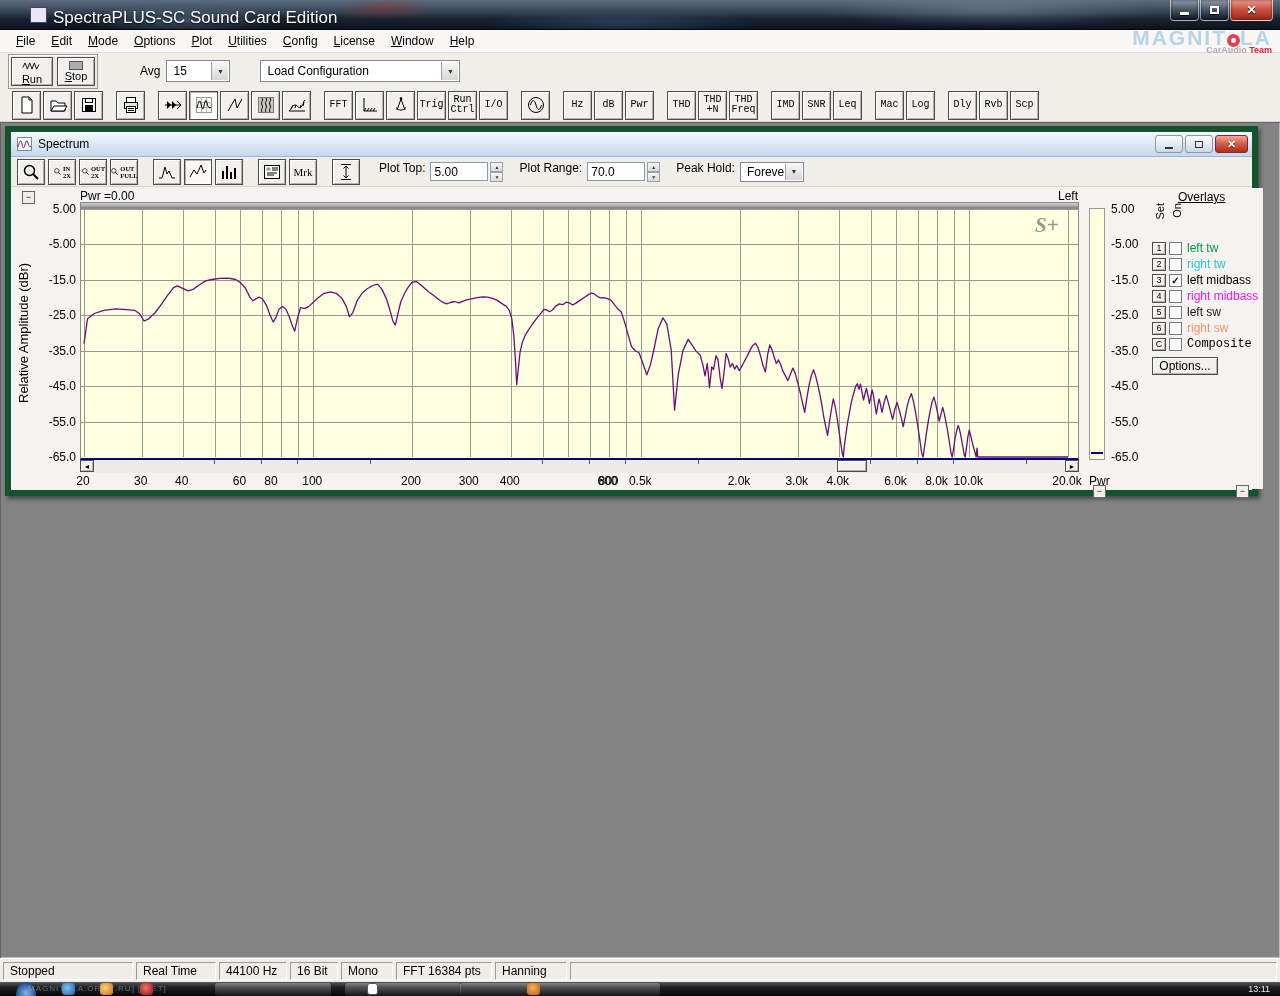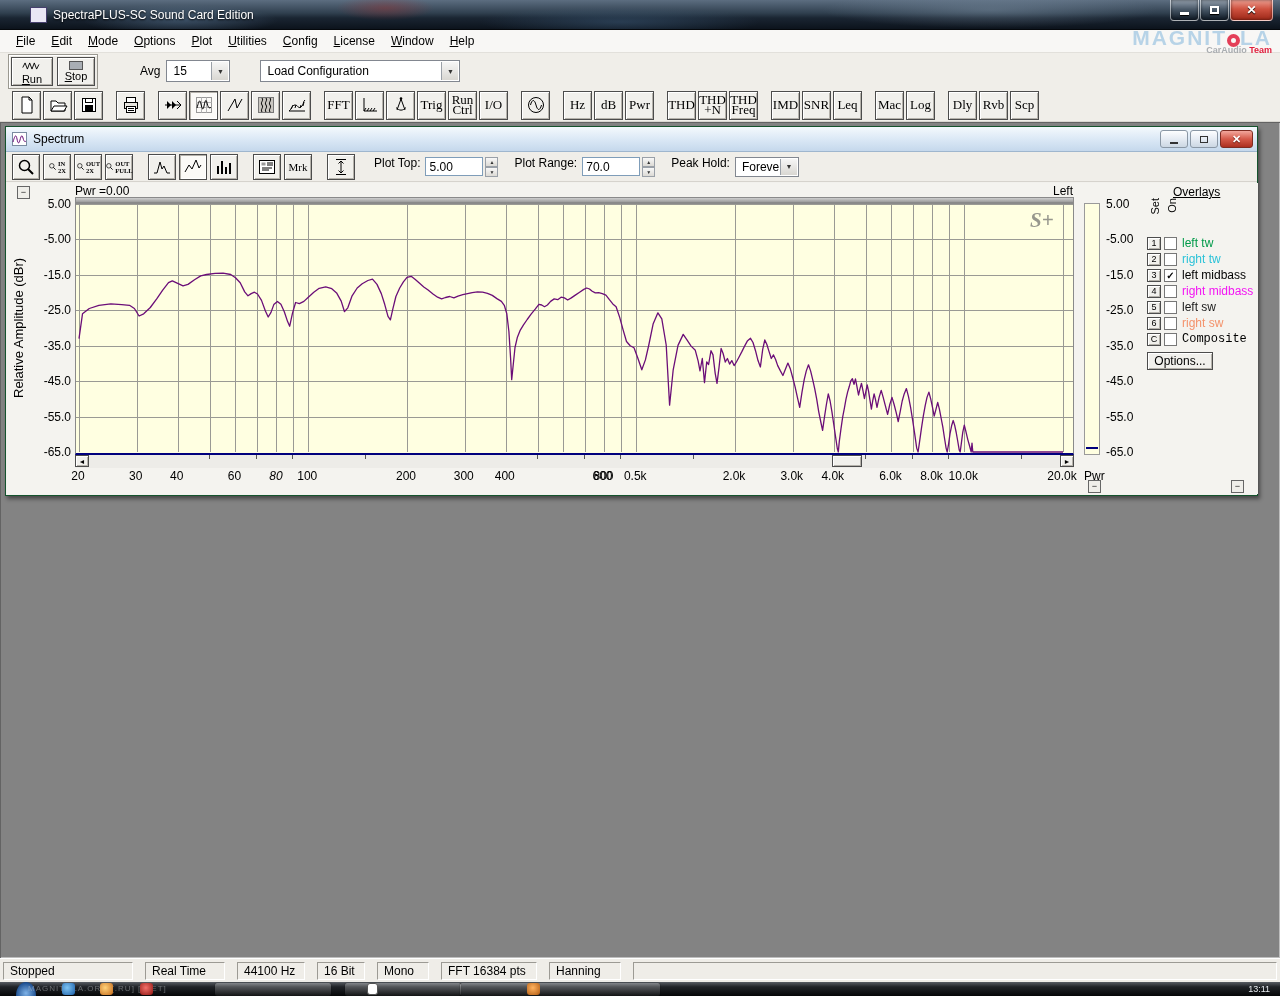--- a/index.html
+++ b/index.html
@@ -10,21 +10,21 @@
 
 .titlebar{position:absolute;top:0;left:0;right:0;height:30px;color:#fff;
   background:
    radial-gradient(70px 18px at 385px 8px, rgba(150,50,50,.45), transparent 70%),
    radial-gradient(140px 22px at 180px 20px, rgba(95,125,155,.5), transparent 70%),
    radial-gradient(240px 26px at 990px 10px, rgba(135,155,175,.4), transparent 70%),
    radial-gradient(200px 22px at 620px 22px, rgba(60,90,120,.5), transparent 70%),
    linear-gradient(#5c6d80,#30404f 45%,#1a2532 62%,#0c131c);
   border-bottom:1px solid #05080c}
 .tb-icon{position:absolute;left:30px;top:7px;width:17px;height:16px;background:#e9e7f5;border:1px solid #46406e}
-.tb-title{position:absolute;left:53px;top:8px;font-size:12px;text-shadow:0 1px 2px #000}
+.tb-title{position:absolute;left:53px;top:8px;font-size:17px;text-shadow:0 1px 2px #000}
 .capbtns{position:absolute;right:7px;top:0;display:flex}
 .capbtn{width:29px;height:21px;margin-left:1px;border:1px solid rgba(255,255,255,.5);border-top:none;
   border-radius:0 0 4px 4px;display:flex;align-items:center;justify-content:center;
   background:linear-gradient(rgba(255,255,255,.32),rgba(255,255,255,.07) 45%,rgba(10,20,30,.35));
   box-shadow:inset 0 0 3px rgba(0,0,0,.55)}
 .capbtn.close{width:43px;background:linear-gradient(#eb9d90,#cf5240 45%,#9c2717);}
 .glyph-min{width:9px;height:3px;background:#fff;box-shadow:0 1px 1px #000;margin-top:6px}
 .glyph-max{width:9px;height:8px;border:2px solid #fff;box-shadow:0 1px 1px #000}
 .glyph-x{color:#fff;font-size:12px;font-weight:bold;text-shadow:0 1px 1px #000;line-height:10px}
 
@@ -51,33 +51,33 @@
 .t1-label{margin-left:42px;margin-right:6px}
 .combo{height:22px;border:1px solid #828790;background:#fff;position:relative;display:flex;align-items:center;padding:0 20px 0 6px}
 .combo .dd{position:absolute;right:1px;top:1px;bottom:1px;width:17px;border-left:1px solid #9aa0a8;
   background:linear-gradient(#f6f6f6,#d9d7d2);display:flex;align-items:center;justify-content:center;font-size:7px;color:#333}
 .avg-combo{width:64px}
 .cfg-combo{width:200px;margin-left:30px}
 
 
 .toolbar2{position:absolute;top:89px;left:0;right:0;height:33px;background:#F0EEE9;border-bottom:1px solid #D9D7D1;
   display:flex;align-items:center;padding-left:12px}
-.tbtn{width:29px;height:29px;margin-right:2px;flex:none;font-family:Liberation Serif, serif;font-size:13px;
+.tbtn{width:29px;height:29px;margin-right:2px;flex:none;font-family:Liberation Mono, monospace;font-size:10px;
   line-height:10px;text-align:center;white-space:pre-line}
 .tbtn.gap{margin-left:11px}
 .tbtn.pressed{background:#FBFAF7;box-shadow:inset 1px 1px 0 #b5b2ab,inset -1px -1px 0 #fff}
 .gi{width:20px;height:20px}
 
 
 .mdi{position:absolute;top:122px;bottom:38px;left:0;right:0;background:#838383;
   box-shadow:inset 1px 1px 0 #636363,inset -1px -1px 0 #bdbdbd}
 
 
 .sw{position:absolute;left:5px;top:4px;width:1253px;height:370px;background:#F2F1ED;
-  border:1px solid #14532d;box-shadow:2px 3px 4px rgba(0,0,0,.45)}
+  border:6px solid #14532d;box-shadow:2px 3px 4px rgba(0,0,0,.45)}
 .sw-tb{height:25px;background:linear-gradient(#F4F9FD,#D9E7F5 55%,#C5D8EC);border-bottom:1px solid #9FB6CE;position:relative;display:flex;align-items:center}
 .sw-ico{margin:0 6px 0 6px;width:15px;height:14px}
 .sw-title{font-size:12px}
 .sw-caps{position:absolute;right:4px;top:3px;display:flex;gap:2px}
 .sw-cap{width:28px;height:18px;border:1px solid #8a97a5;border-radius:3px;display:flex;align-items:center;justify-content:center;
   background:linear-gradient(#fdfeff,#e5ebf3 50%,#ccd7e3);font-size:9px;color:#333}
 .sw-cap.close{width:33px;background:linear-gradient(#f2a79d,#d55a4a 50%,#ac2f20);border-color:#7e2c22}
 .swc-min{width:8px;height:2px;background:#333;margin-top:7px}
 .swc-max{width:8px;height:7px;border:1px solid #333}
 .swc-x{color:#fff;font-weight:bold;font-size:11px;text-shadow:0 1px 1px #60140c}
@@ -124,21 +124,21 @@
 .ovl-rows{margin-top:36px}
 .ov-row{display:flex;align-items:center;height:16px;overflow:hidden}
 .ov-key{width:14px;height:13px;font-size:9px;line-height:11px;text-align:center;flex:none}
 .ov-cb{width:13px;height:13px;border:1px solid #777;background:#fff;margin-left:3px;flex:none;
   font-size:10px;line-height:11px;text-align:center;font-weight:bold}
 .ov-lab{margin-left:5px;white-space:nowrap}
 .ovl-opts{width:66px;height:18px;margin-top:5px;font-size:12px}
 
 
 .statusbar{position:absolute;left:0;right:0;bottom:14px;height:24px;background:#EFEDE8;border-top:1px solid #fff;
-  display:flex;align-items:center;padding:0 3px;gap:12px}
+  display:flex;align-items:center;padding:0 3px;gap:3px}
 .sp{height:18px;border:1px solid;border-color:#9c9a94 #fff #fff #9c9a94;padding:1px 6px;display:flex;align-items:center;flex:none;overflow:hidden}
 .taskbar{position:absolute;left:0;right:0;bottom:0;height:14px;background:linear-gradient(#585d63,#202327 35%,#050607)}
 .orb{position:absolute;left:16px;top:0;width:20px;height:14px;border-radius:50% 50% 0 0/100% 100% 0 0;
   background:radial-gradient(circle at 50% 80%, #7fb3e8, #1d4e8f 70%,#0a1f3d)}
 .tk-ico{position:absolute;top:1px;width:13px;height:12px;border-radius:3px}
 .tkb{position:absolute;top:1px;height:13px;width:116px;border-radius:2px;
   background:linear-gradient(rgba(255,255,255,.30),rgba(255,255,255,.05));box-shadow:0 0 1px #000}
 .tk-wm{position:absolute;left:28px;top:2px;font-size:8px;letter-spacing:1px;color:rgba(195,200,205,.45);white-space:nowrap}
 .tk-clock{position:absolute;right:10px;top:2px;font-size:9px;color:#e6eaee}
 </style>
@@ -464,21 +464,21 @@
           <span class="ytick" style="top: 191.143px;">-45.0</span>
           <span class="ytick r" style="top: 191.143px;">-45.0</span>
           <span class="ytick" style="top: 226.571px;">-55.0</span>
           <span class="ytick r" style="top: 226.571px;">-55.0</span>
           <span class="ytick" style="top: 262px;">-65.0</span>
           <span class="ytick r" style="top: 262px;">-65.0</span>
           <span class="xtick" style="left: 71px;">20</span>
           <span class="xtick" style="left: 128.758px;">30</span>
           <span class="xtick" style="left: 169.738px;">40</span>
           <span class="xtick" style="left: 227.496px;">60</span>
-          <span class="xtick" style="left: 269px; font-style: italic;">80</span>
+          <span class="xtick" style="left: 259px;">80</span>
           <span class="xtick" style="left: 300.262px;">100</span>
           <span class="xtick" style="left: 399px;">200</span>
           <span class="xtick" style="left: 456.758px;">300</span>
           <span class="xtick" style="left: 497.738px;">400</span>
           <span class="xtick" style="left: 555.496px; margin-left: 40px;">600</span>
           <span class="xtick" style="left: 596.476px;">800</span>
           <span class="xtick" style="left: 628.262px;">0.5k</span>
           <span class="xtick" style="left: 727px;">2.0k</span>
           <span class="xtick" style="left: 784.758px;">3.0k</span>
           <span class="xtick" style="left: 825.738px; text-align: right;">4.0k</span>

